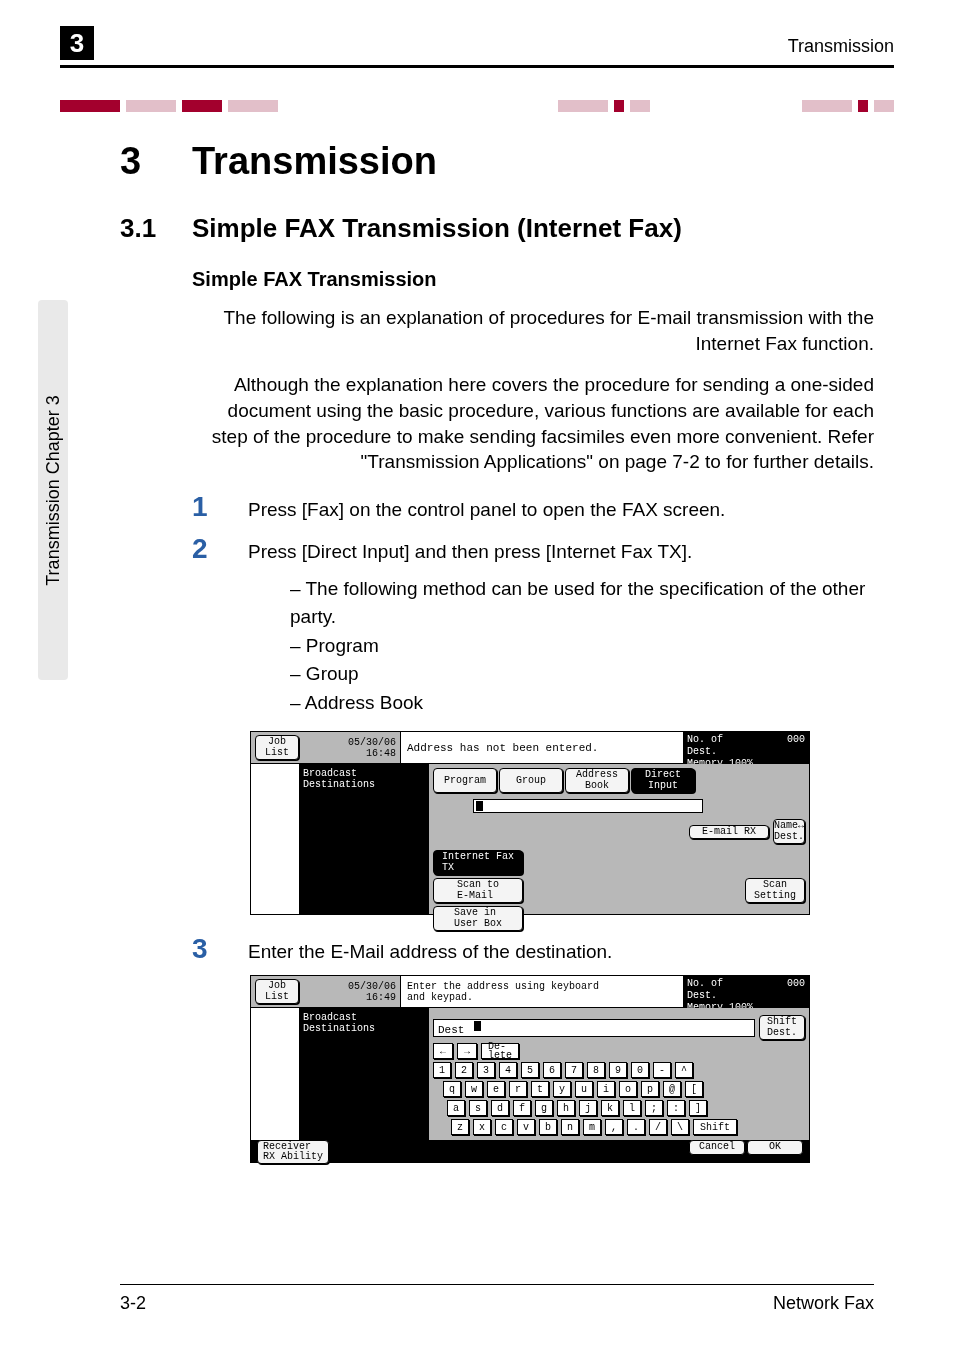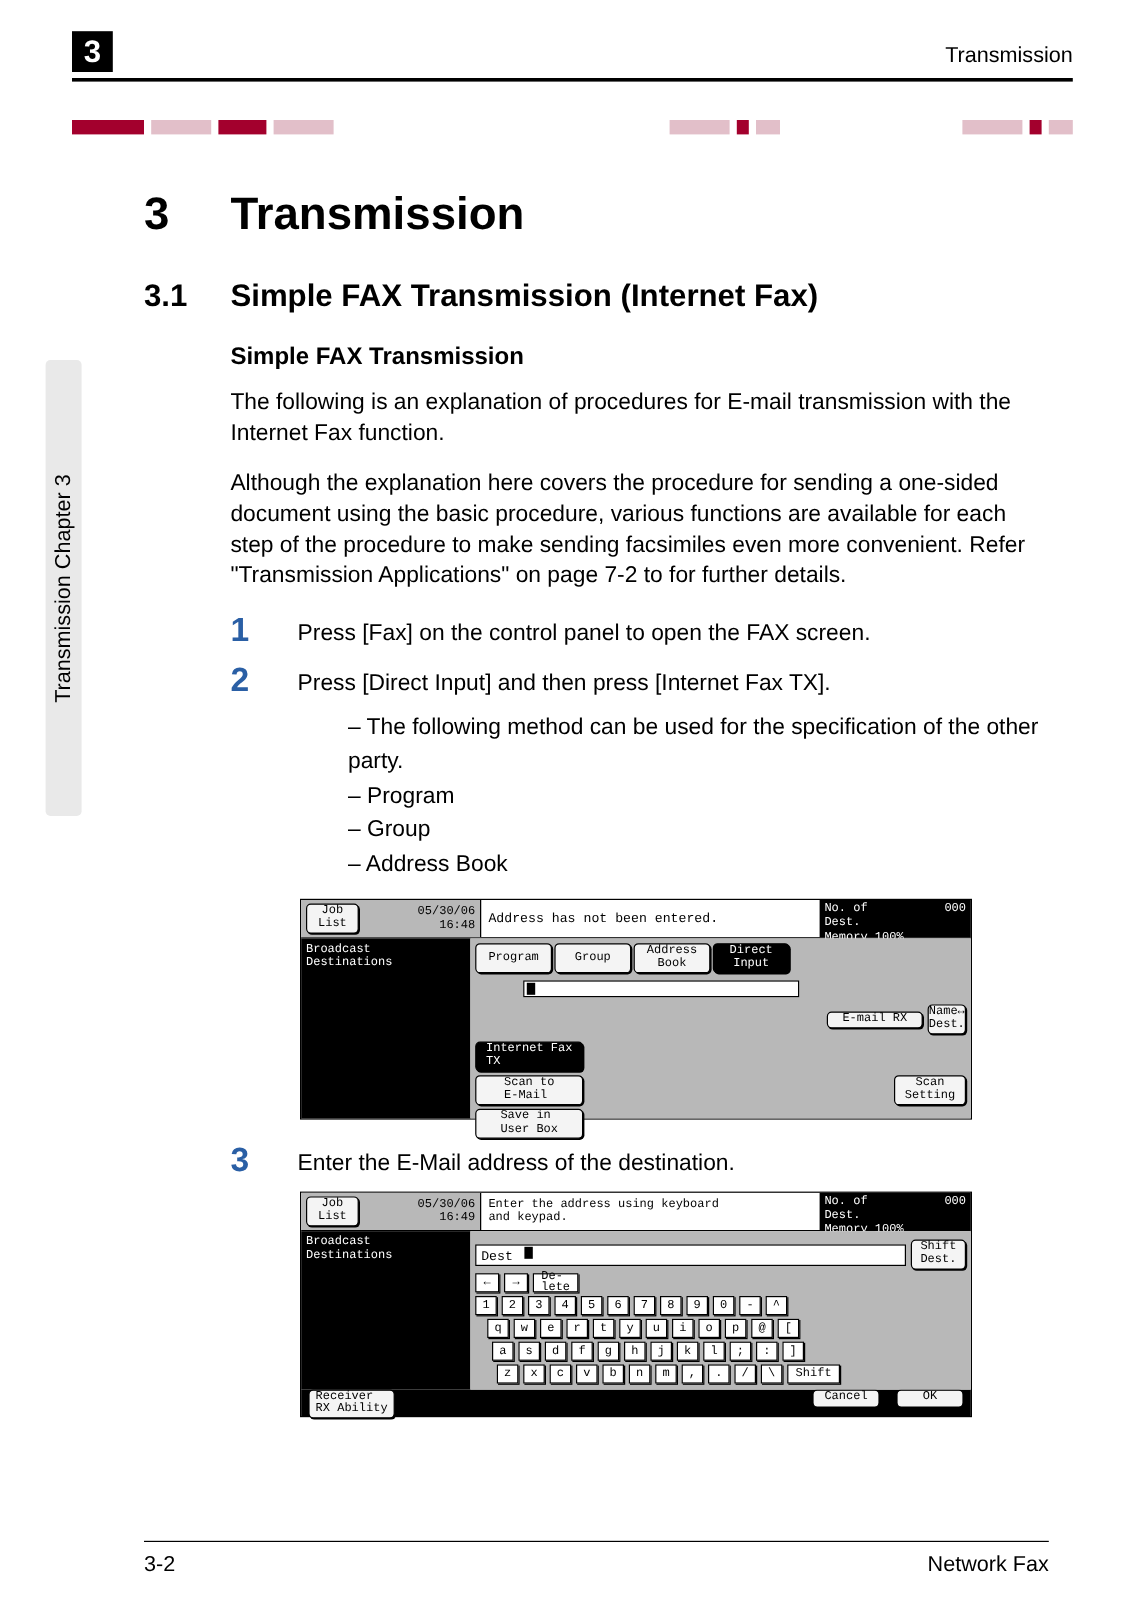--- a/index.html
+++ b/index.html
@@ -63,26 +63,26 @@
   .dk { background: #a3002d; }
   .lt { background: #e2bfc9; }
 
   
   .content {
     position: absolute;
     top: 140px;
     left: 120px;
     right: 80px;
   }
-  .h1 { font-size: 38px; font-weight: bold; margin-bottom: 30px; margin-top: 18px; }
+  .h1 { font-size: 38px; font-weight: bold; margin-bottom: 30px; }
   .h1 .num { display: inline-block; width: 72px; }
   .h2 { font-size: 26px; font-weight: bold; margin-bottom: 24px; margin-top: 16px; }
   .h2 .num { display: inline-block; width: 72px; }
   .h3 { font-size: 20px; font-weight: bold; margin: 0 0 14px 72px; }
-  .para { font-size: 19px; line-height: 1.35; margin: 0 0 16px 72px; }
+  .para { font-size: 19px; line-height: 1.35; margin: 0 0 16px 72px; text-align: right; }
   .step-row { display: flex; margin: 0 0 10px 72px; }
   .step-num { width: 56px; font-size: 28px; font-weight: bold; color: #2a5fa5; flex-shrink: 0; }
   .step-text { font-size: 19px; line-height: 1.35; padding-top: 6px; }
   .sublist { margin: 6px 0 14px 170px; font-size: 19px; line-height: 1.5; }
   .sublist .item::before { content: "–  "; }
 
   
   .lcd {
     width: 560px;
     margin: 6px 0 18px 130px;
@@ -130,26 +130,27 @@
   .lcd-top .statcol {
     width: 126px;
     background: #000;
     color: #fff;
     font-size: 10px;
     line-height: 1.2;
     padding: 2px 4px;
   }
   .lcd-body { display: flex; }
   .lcd-left {
-    width: 141px;
+    width: 130px;
     background: #000;
     color:#fff;
     padding: 4px;
     font-size: 10px;
     line-height: 1.1;
+    margin-left: 48px;
   }
   .lcd-main {
     flex: 1;
     background: #b8b8b8;
     padding: 4px;
     position: relative;
   }
   .tab-row { display: flex; gap: 2px; margin-bottom: 6px; }
   .tab-row .lcd-btn { min-width: 64px; }
   .blank-box { background:#fff; border:1px solid #000; height:14px; width:230px; position:relative; }
@@ -392,21 +393,21 @@
               <div class="key">.</div>
               <div class="key">/</div>
               <div class="key">\</div>
               <div class="key wide">Shift</div>
             </div>
         </div>
       </div>
       <div class="lcd-foot">
         <div class="lcd-btn" style="white-space:pre-line;text-align:left;line-height:1">Receiver
 RX Ability</div>
-        <div style="display:flex;gap:14px">
+        <div style="display:flex;gap:2px">
           <div class="lcd-btn" style="width:56px">Cancel</div>
           <div class="lcd-btn" style="width:56px">OK</div>
         </div>
       </div>
     </div>
 
   </div>
 
   <div class="footer">
     <span>3-2</span>

